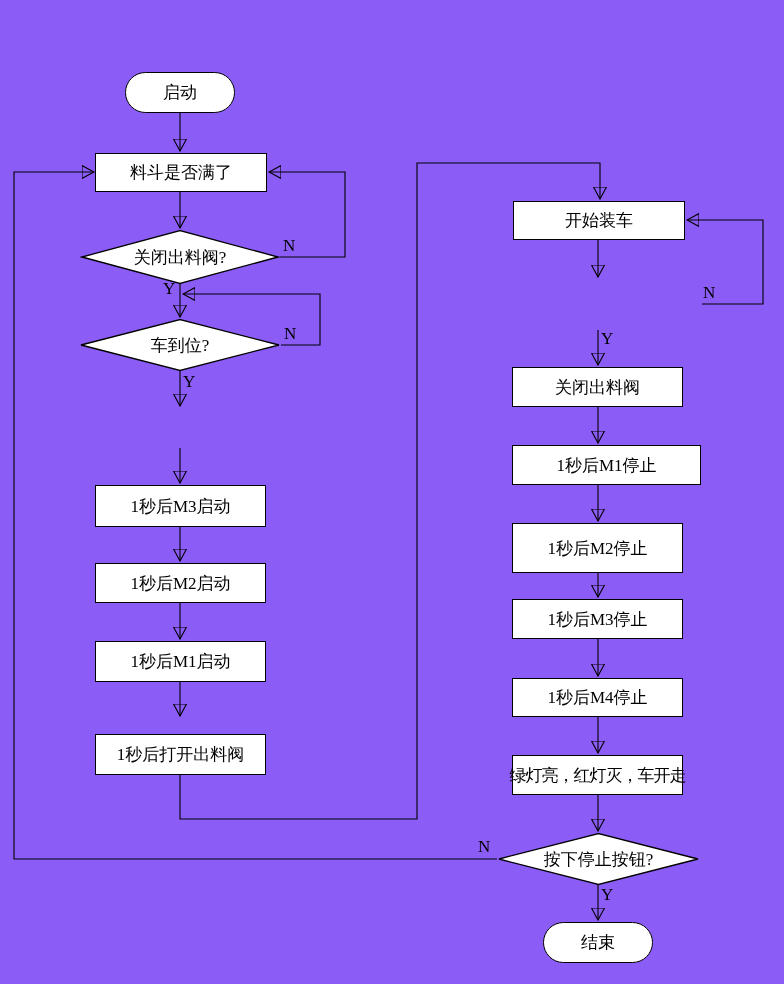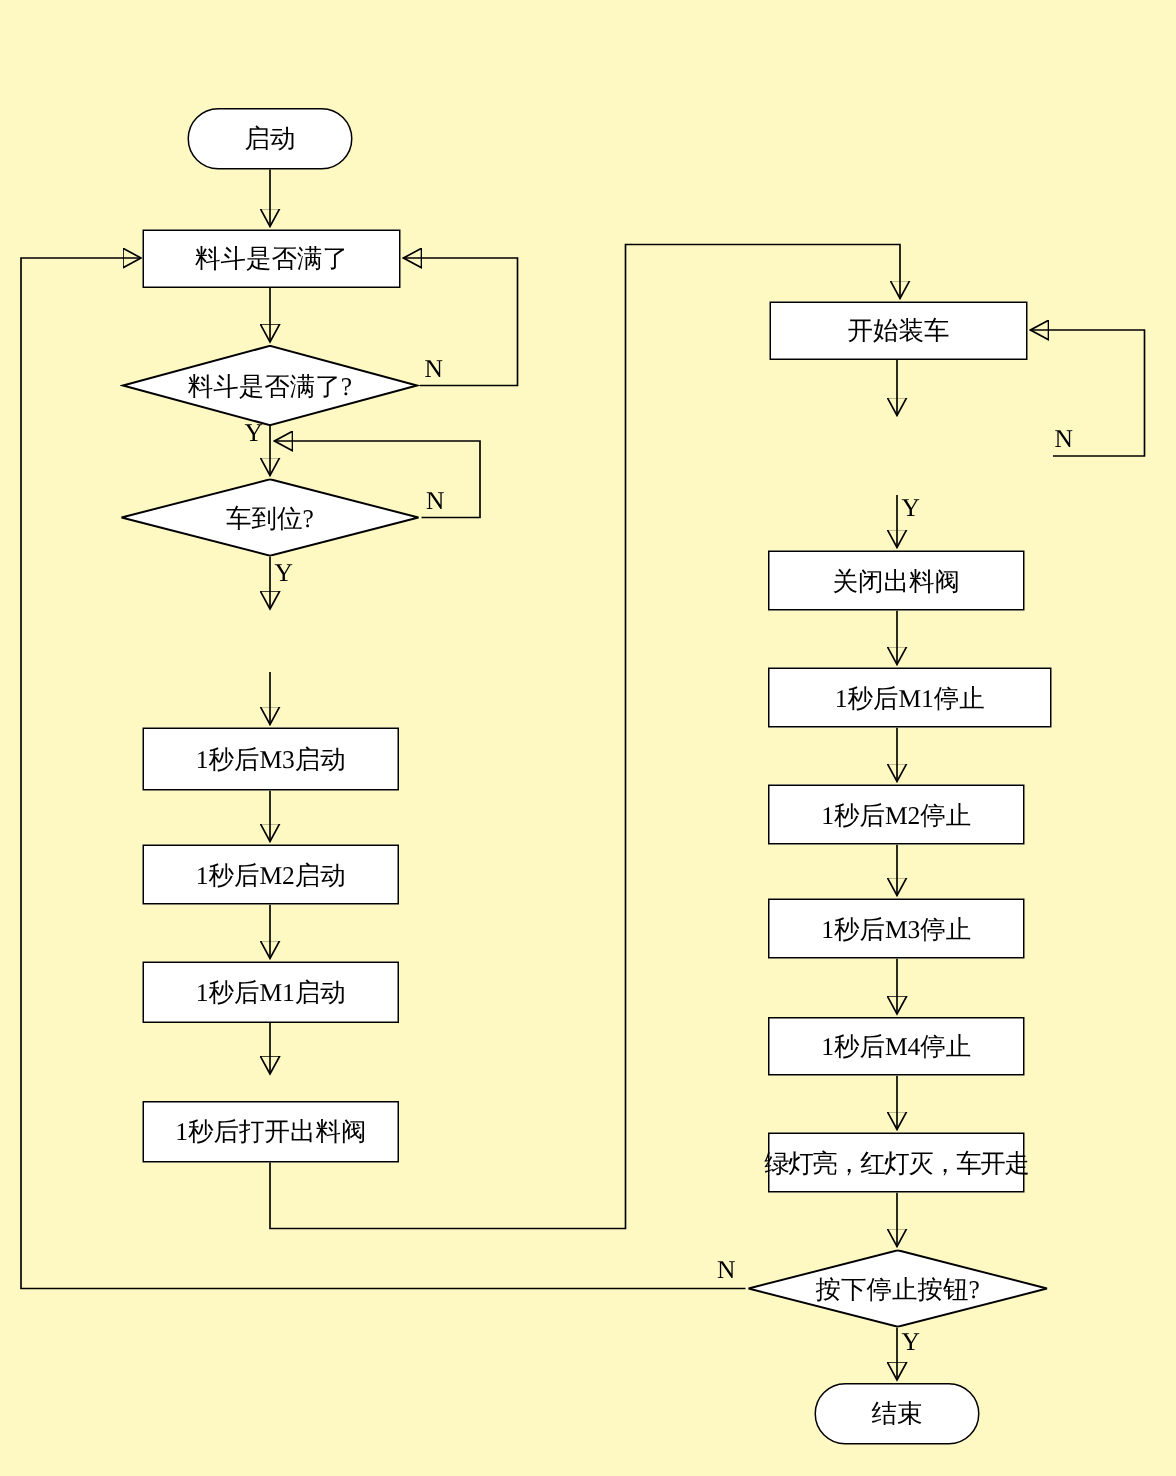--- a/index.html
+++ b/index.html
@@ -1,17 +1,17 @@
 <!DOCTYPE html>
 <html><head>
 <meta charset="utf-8">
 <style>
   html,body { margin:0; padding:0; background:#ffffff; }
   .canvas {
-    position:relative; width:784px; height:984px; background:#fef9c3;
+    position:relative; width:784px; height:984px; background:#8b5cf6;
     font-family:"Liberation Serif","DejaVu Serif",serif; overflow:hidden;
   }
   .edges { position:absolute; left:0; top:0; width:784px; height:984px; }
   .edges path { fill:none; stroke:#000000; stroke-width:1.1; }
   .node { position:absolute; display:flex; align-items:center; justify-content:center; box-sizing:border-box; }
   .process, .terminator { border:1.4px solid #000000; background:#ffffff; }
   .terminator { border-radius:21px; }
   .decision { background:transparent; }
   .dshape { position:absolute; left:0; top:0; width:100%; height:100%; }
   .dshape polygon { fill:#ffffff; stroke:#000000; stroke-width:1.3; }
@@ -59,21 +59,21 @@
   </div>
 
   <div class="node process" style="left:95px;top:153px;width:172px;height:39px">
     <span class="lbl">料斗是否满了</span>
   </div>
 
   <div class="node decision" style="left:80px;top:230px;width:200px;height:54px">
     <svg class="dshape" viewBox="0 0 100 100" preserveAspectRatio="none">
       <polygon points="50,1 99,50 50,99 1,50" vector-effect="non-scaling-stroke"></polygon>
     </svg>
-    <span class="lbl">料斗是否满了?</span>
+    <span class="lbl">关闭出料阀?</span>
   </div>
 
   <div class="node decision" style="left:79px;top:319px;width:202px;height:52px">
     <svg class="dshape" viewBox="0 0 100 100" preserveAspectRatio="none">
       <polygon points="50,1 99,50 50,99 1,50" vector-effect="non-scaling-stroke"></polygon>
     </svg>
     <span class="lbl">车到位?</span>
   </div>
 
 
@@ -99,21 +99,21 @@
 
 
   <div class="node process" style="left:512px;top:367px;width:171px;height:40px">
     <span class="lbl">关闭出料阀</span>
   </div>
 
   <div class="node process" style="left:512px;top:445px;width:189px;height:40px">
     <span class="lbl">1秒后M1停止</span>
   </div>
 
-  <div class="node process" style="left:512px;top:523px;width:171px;height:40px">
+  <div class="node process" style="left:512px;top:523px;width:171px;height:50px">
     <span class="lbl">1秒后M2停止</span>
   </div>
 
   <div class="node process" style="left:512px;top:599px;width:171px;height:40px">
     <span class="lbl">1秒后M3停止</span>
   </div>
 
   <div class="node process" style="left:512px;top:678px;width:171px;height:39px">
     <span class="lbl">1秒后M4停止</span>
   </div>

